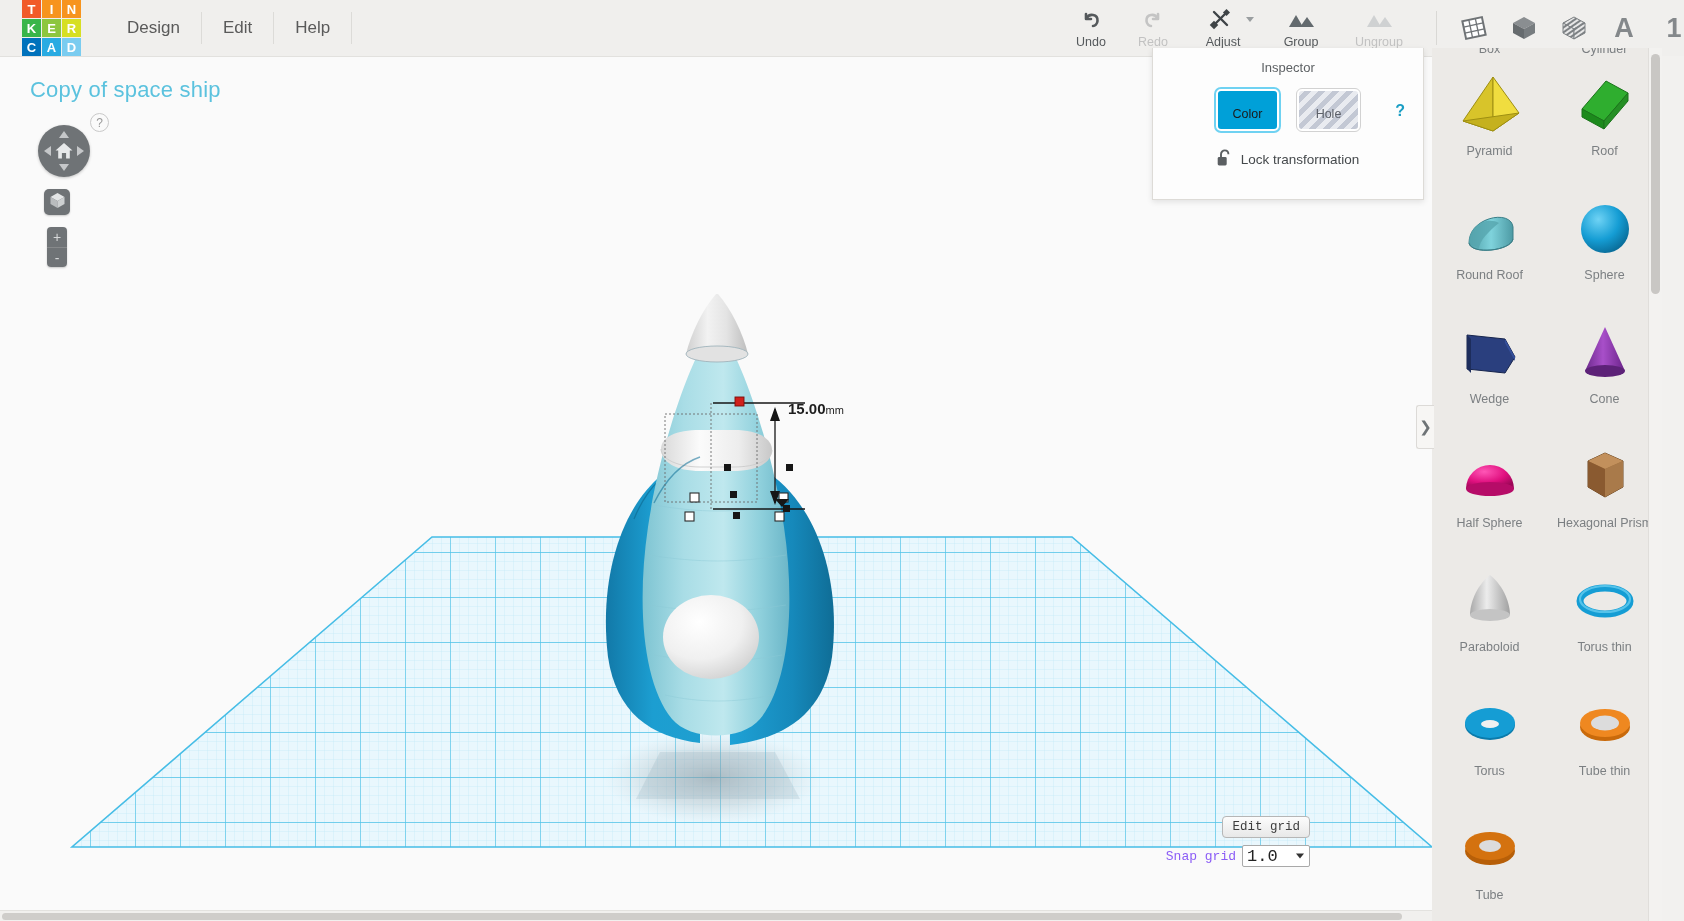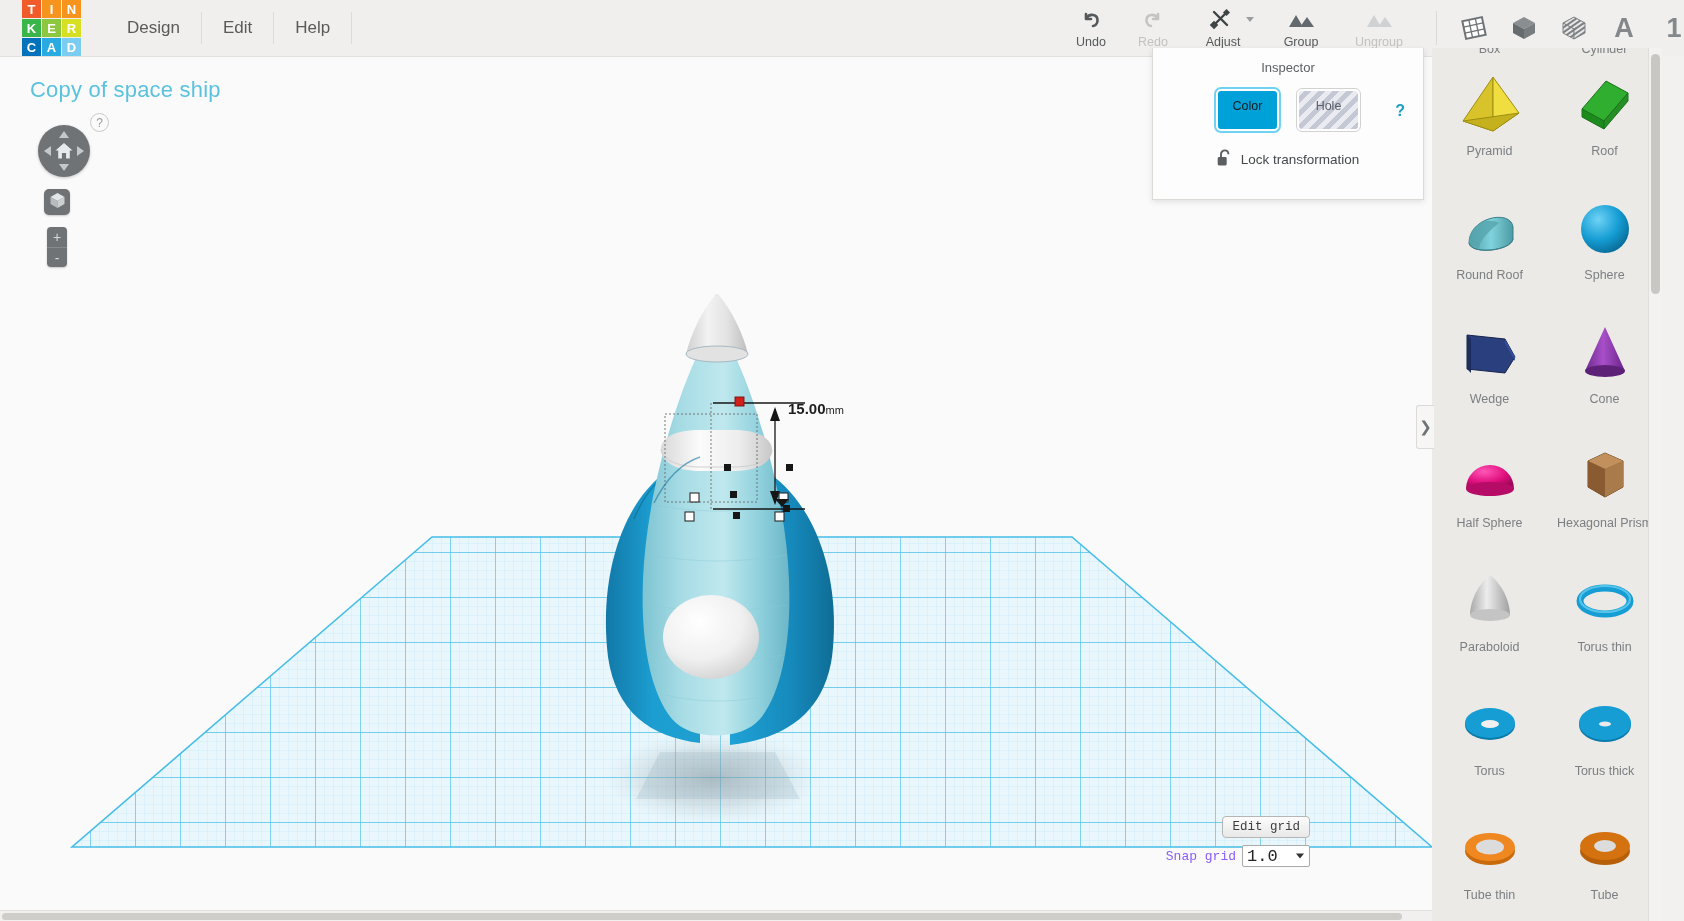--- a/index.html
+++ b/index.html
@@ -206,21 +206,21 @@
   }
   .insp-swatches {
     display: flex; justify-content: center; gap: 18px;
     margin-top: 14px; position: relative;
   }
   .sw {
     width: 63px; height: 42px; border-radius: 5px;
     display: flex; align-items: flex-end; justify-content: center;
     font-size: 12.5px; cursor: pointer; position: relative;
   }
-  .sw .swlabel { margin-bottom: 16px; }
+  .sw .swlabel { margin-bottom: 8px; }
   .sw-color {
     background: #00a0d8; color: #1b1b1b;
     border: 2px solid #fff;
     outline: 2px solid #6fd2f2;
   }
   .sw-hole {
     background: repeating-linear-gradient(-45deg,#c3c8d4 0 5px,#e9ebf0 5px 10px);
     color: #5c6068;
     border: 2px solid #fff;
     outline: 1px solid #d2d2d2;
@@ -791,30 +791,20 @@
         <span class="pal-art">
           <svg width="74" height="70" viewBox="0 0 74 70">
             <ellipse cx="37" cy="36" rx="25" ry="15" fill="#0b7bab"></ellipse>
             <ellipse cx="37" cy="34" rx="25" ry="15" fill="#159dd4"></ellipse>
             <ellipse cx="37" cy="35" rx="9" ry="4" fill="#f0f0f0"></ellipse>
           </svg>
         </span>
         <span class="pal-label">Torus</span>
       </div>
 
-      <div class="pal-item">
-        <span class="pal-art">
-          <svg width="74" height="70" viewBox="0 0 74 70">
-            <ellipse cx="37" cy="36" rx="26" ry="17" fill="#0b7bab"></ellipse>
-            <ellipse cx="37" cy="34" rx="26" ry="17" fill="#159dd4"></ellipse>
-            <ellipse cx="37" cy="35" rx="6" ry="2.6" fill="#eaeaea"></ellipse>
-          </svg>
-        </span>
-        <span class="pal-label">Torus thick</span>
-      </div>
 
       <div class="pal-item">
         <span class="pal-art">
           <svg width="74" height="70" viewBox="0 0 74 70">
             <ellipse cx="37" cy="38" rx="25" ry="14" fill="#c96a0b"></ellipse>
             <ellipse cx="37" cy="34" rx="25" ry="14" fill="#ef8820"></ellipse>
             <ellipse cx="37" cy="34" rx="14" ry="7.5" fill="#dcdcdc"></ellipse>
           </svg>
         </span>
         <span class="pal-label">Tube thin</span>

